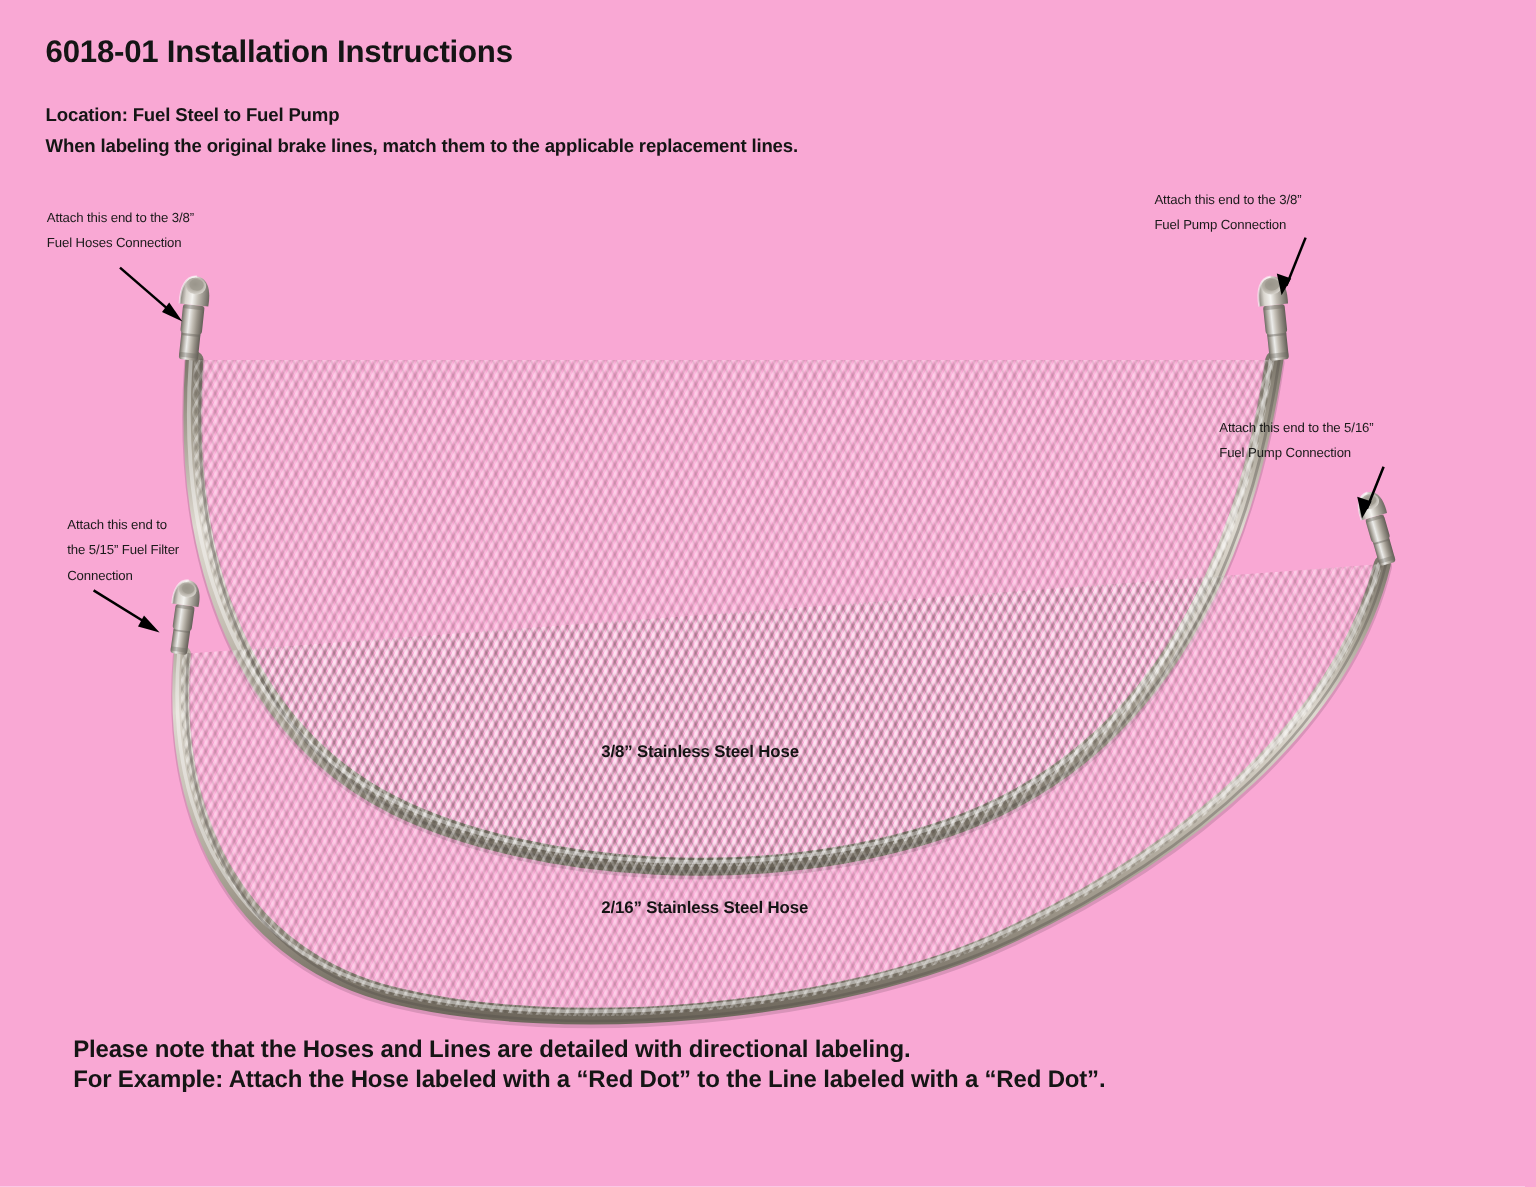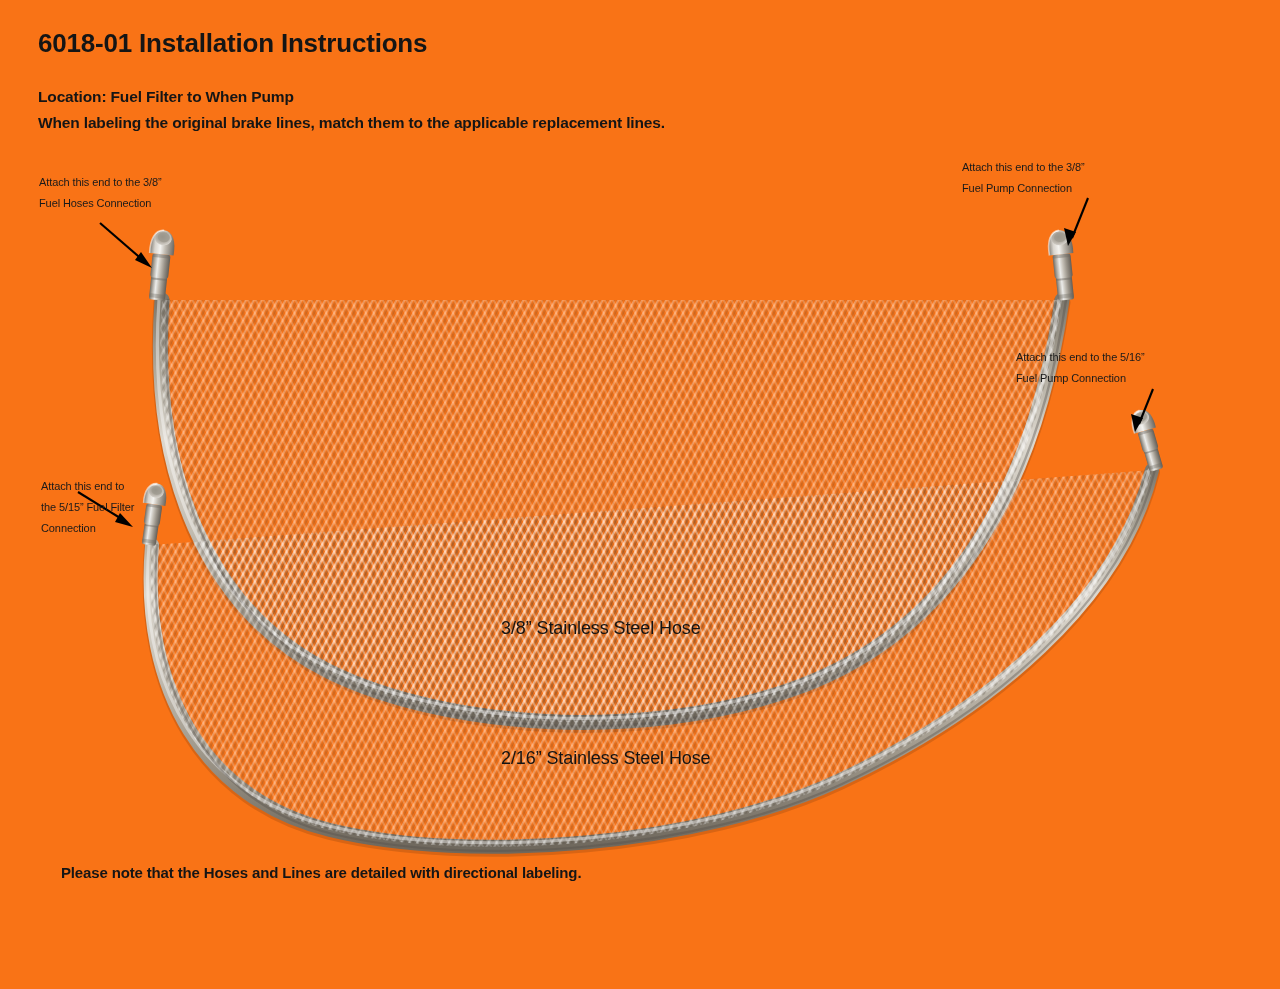--- a/index.html
+++ b/index.html
@@ -13,21 +13,21 @@
     position: relative;
     overflow: hidden;
     font-family: "Liberation Sans", sans-serif;
     color: #1a1a1a;
     -webkit-font-smoothing: antialiased;
   }
 
   .sheet {
     position: absolute;
     inset: 0;
-    background: #f97316;
+    background: #f9a8d4;
   }
 
   
   .title {
     position: absolute;
     left: 38px;
     top: 28px;
     font-size: 26px;
     font-weight: bold;
     letter-spacing: -0.2px;
@@ -52,37 +52,38 @@
     font-weight: normal;
     line-height: 21px;
     color: #1a1a1a;
     white-space: nowrap;
     letter-spacing: -0.1px;
   }
   .callout.wrap { white-space: normal; }
 
   .callout-tl { left: 39px;  top: 172px; }
   .callout-tr { left: 962px; top: 157px; }
-  .callout-ml { left: 41px;  top: 428px; width: 170px; margin-top: 48px; }
+  .callout-ml { left: 56px;  top: 428px; width: 170px; }
   .callout-mr { left: 1016px; top: 347px; }
 
   .hose-label {
     position: absolute;
-    font-size: 18px;
+    font-size: 14px;
     color: #141414;
     white-space: nowrap;
     letter-spacing: -0.1px;
+    font-weight: bold;
   }
   .label-38  { left: 501px; top: 618px; }
   .label-516 { left: 501px; top: 748px; }
 
   .footer {
     position: absolute;
     left: 61px;
-    font-size: 15px;
+    font-size: 20px;
     font-weight: bold;
     color: #151515;
     white-space: nowrap;
     letter-spacing: -0.15px;
   }
   .footer-1 { top: 864px; }
   .footer-2 { top: 889px; }
 
   
   .art {
@@ -257,21 +258,21 @@
 
       <g>
         <line x1="1153" y1="389" x2="1139" y2="424"></line>
         <path d="M 1135,432 L 1131,414 L 1143,418 Z" stroke="none"></path>
       </g>
     </g>
   </svg>
 
   <div class="title">6018-01 Installation Instructions</div>
 
-  <div class="subtitle subtitle-1">Location: Fuel Filter to When Pump</div>
+  <div class="subtitle subtitle-1">Location: Fuel Steel to Fuel Pump</div>
 
   <div class="subtitle subtitle-2">When labeling the original brake lines, match them to the applicable replacement lines.</div>
 
   <div class="callout callout-tl">
     <div>Attach this end to the 3/8”</div>
     <div>Fuel Hoses Connection</div>
   </div>
 
   <div class="callout callout-tr">
     <div>Attach this end to the 3/8”</div>
@@ -286,14 +287,15 @@
 
   <div class="callout callout-mr">
     <div>Attach this end to the 5/16”</div>
     <div>Fuel Pump Connection</div>
   </div>
 
   <div class="hose-label label-38">3/8” Stainless Steel Hose</div>
   <div class="hose-label label-516">2/16” Stainless Steel Hose</div>
 
   <div class="footer footer-1">Please note that the Hoses and Lines are detailed with directional labeling.</div>
+  <div class="footer footer-2">For Example: Attach the Hose labeled with a “Red Dot” to the Line labeled with a “Red Dot”.</div>
 
 </div>
 
 </body></html>

